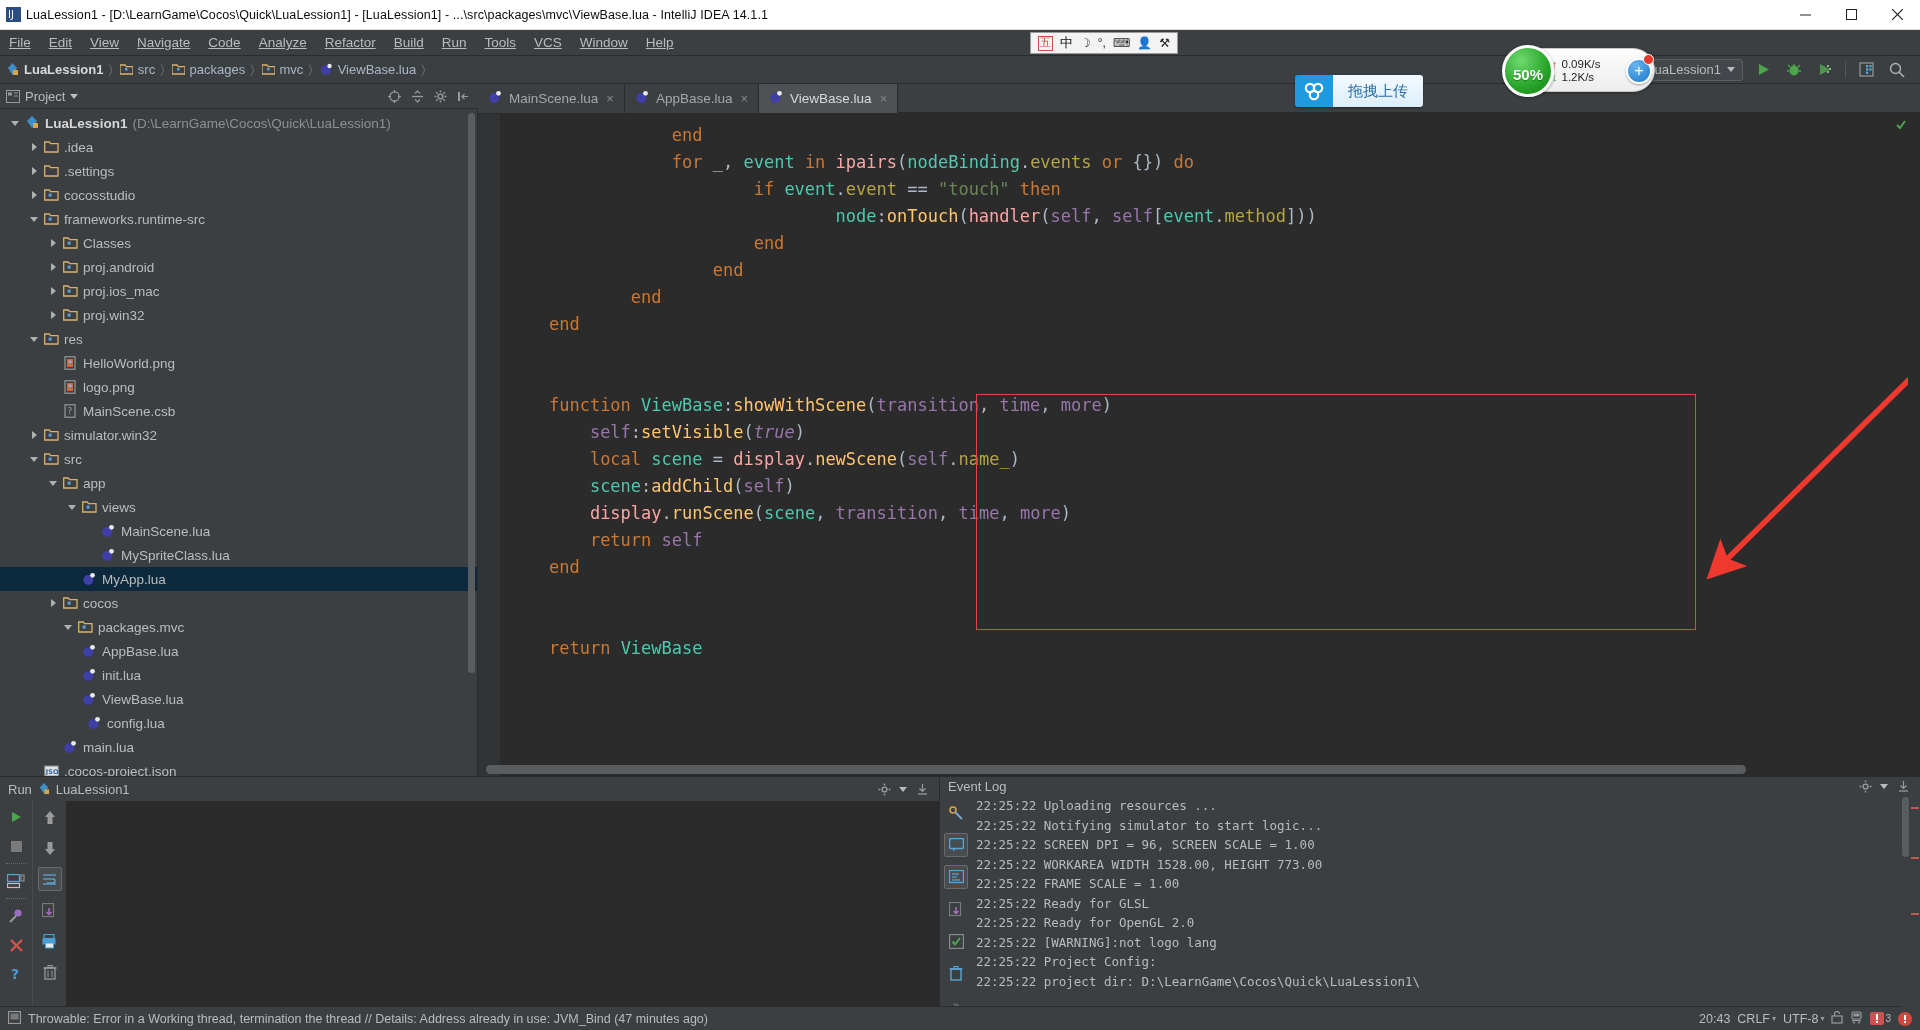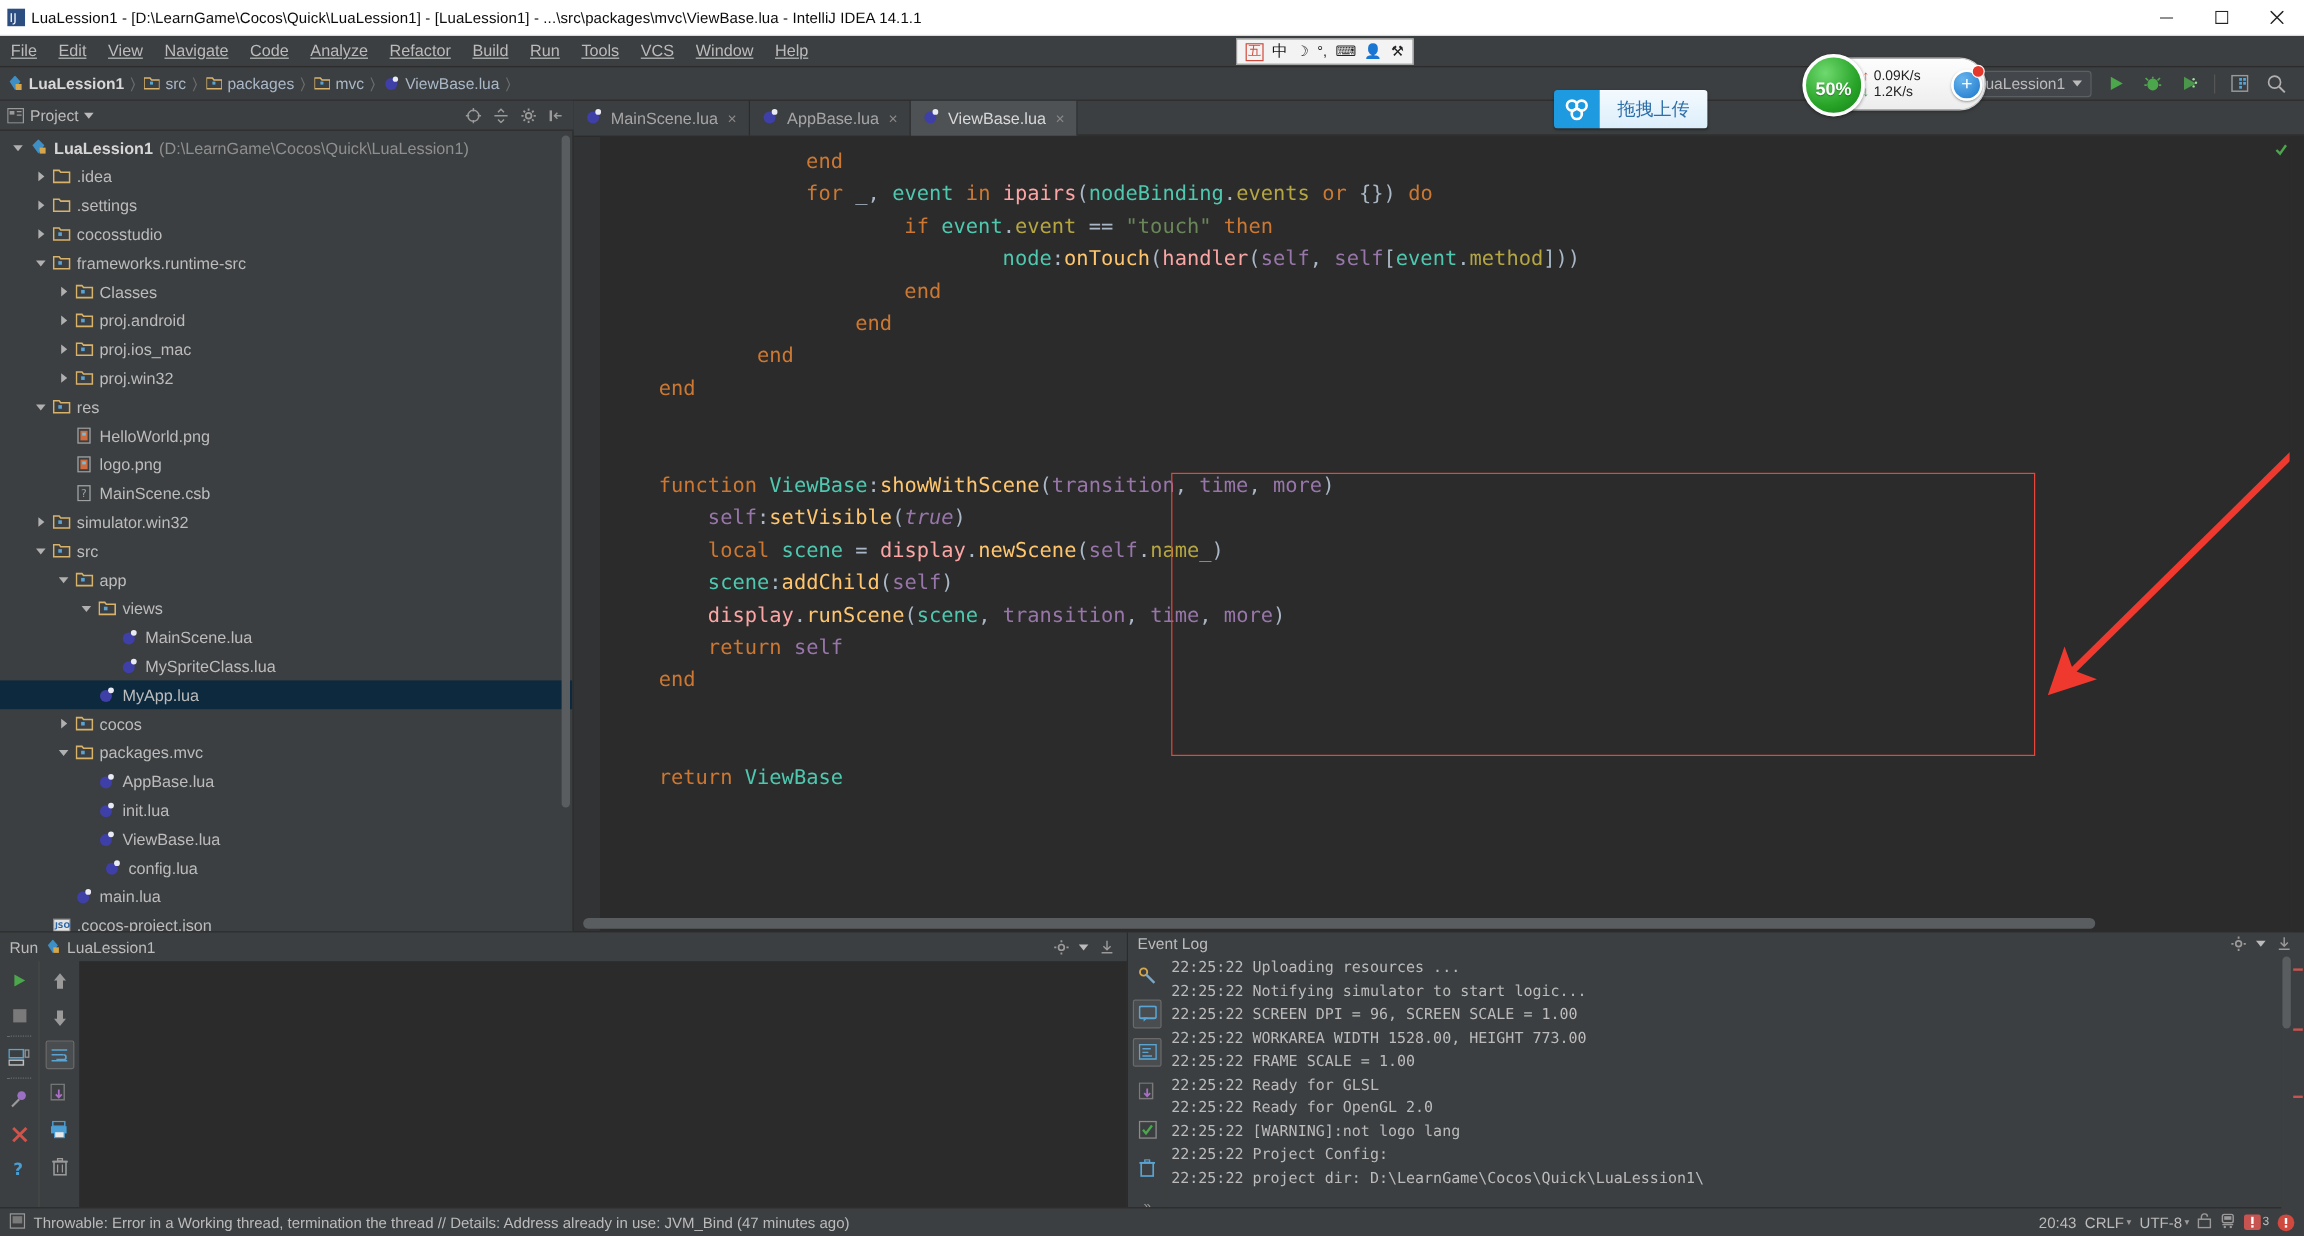--- a/index.html
+++ b/index.html
@@ -707,21 +707,21 @@
               </svg>
             </span>
             <span class="ico">
               <svg width="15" height="14" viewBox="0 0 15 14">
                 <path d="M0.7 2 h4.6 l1.3 1.6 H14 v8.4 H0.7 Z" fill="none" stroke="#d9b26a" stroke-width="1.3"></path>
                 <rect x="4.6" y="5.6" width="3" height="3" fill="#5aa4d4"></rect>
               </svg>
             </span>
             <span class="lbl">cocos</span>
           </div>
-          <div class="tnode" style="padding-left: 46px;">
+          <div class="tnode" style="padding-left: 61px;">
             <span class="arrow">
               <svg width="10" height="10" viewBox="0 0 10 10">
                 <path d="M1 3 L9 3 L5 8 Z" fill="#b0b0b0"></path>
               </svg>
             </span>
             <span class="ico">
               <svg width="15" height="14" viewBox="0 0 15 14">
                 <path d="M0.7 2 h4.6 l1.3 1.6 H14 v8.4 H0.7 Z" fill="none" stroke="#d9b26a" stroke-width="1.3"></path>
                 <rect x="4.6" y="5.6" width="3" height="3" fill="#5aa4d4"></rect>
               </svg>

